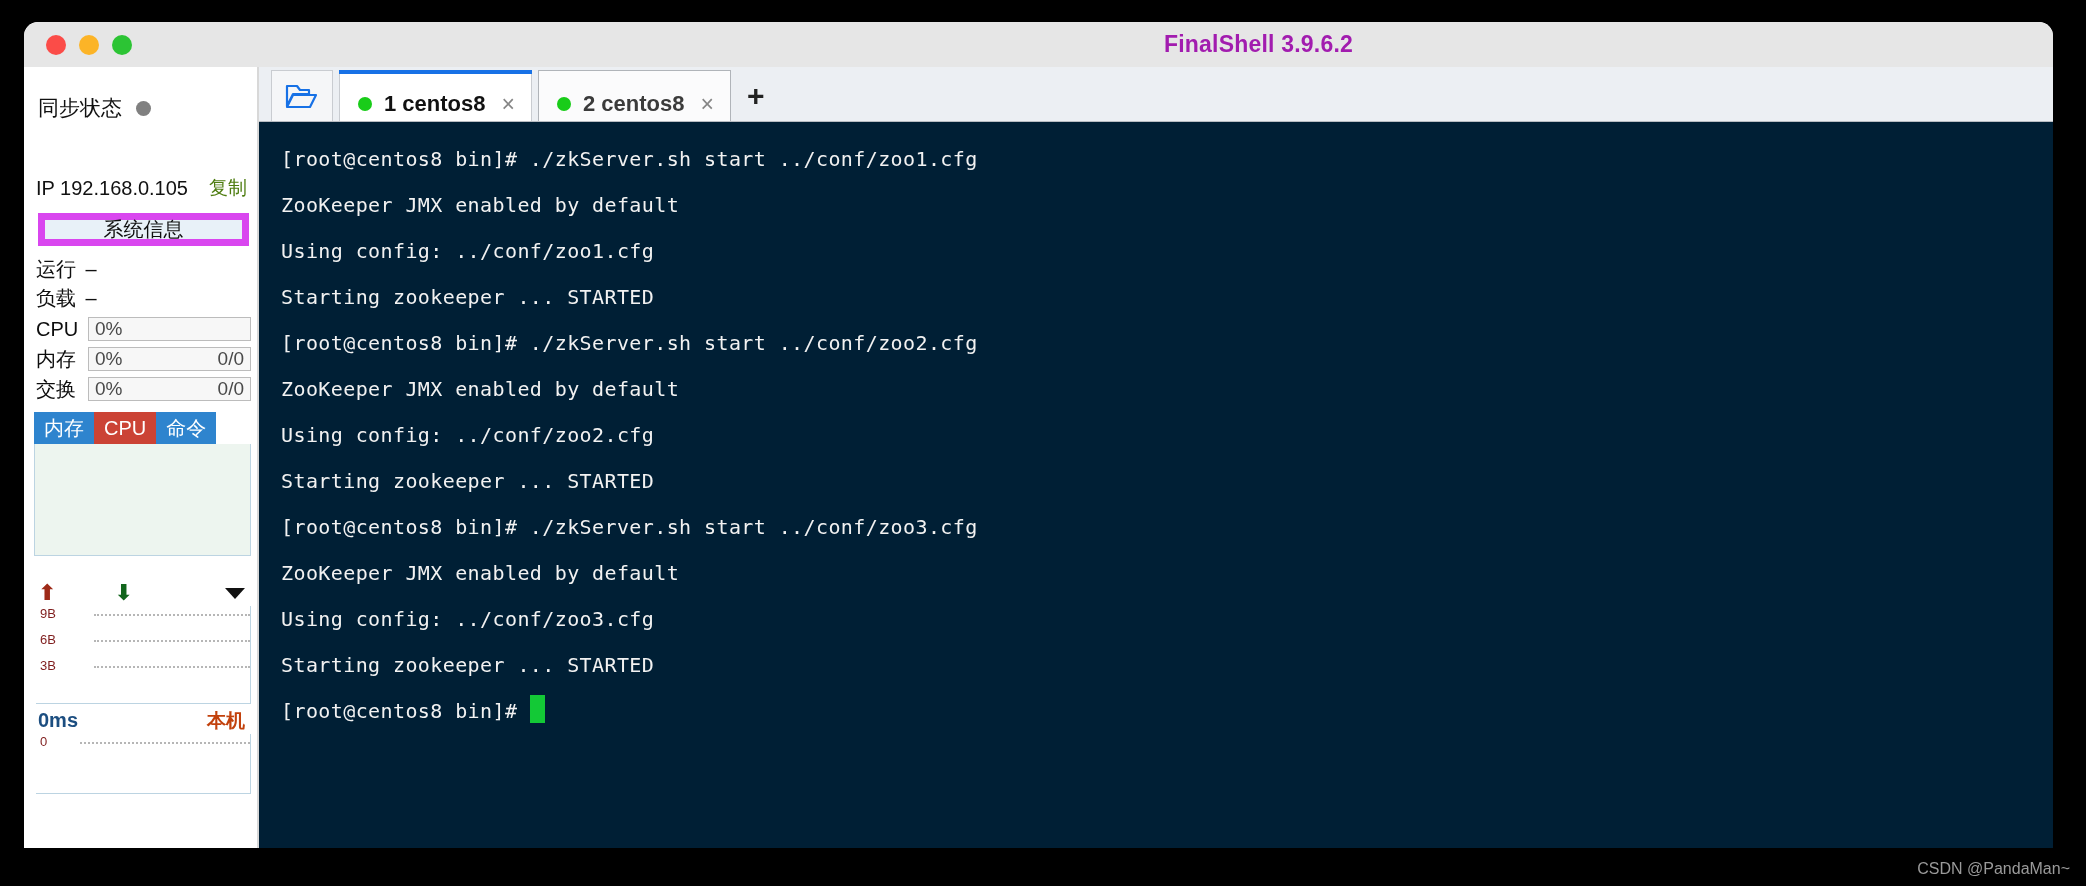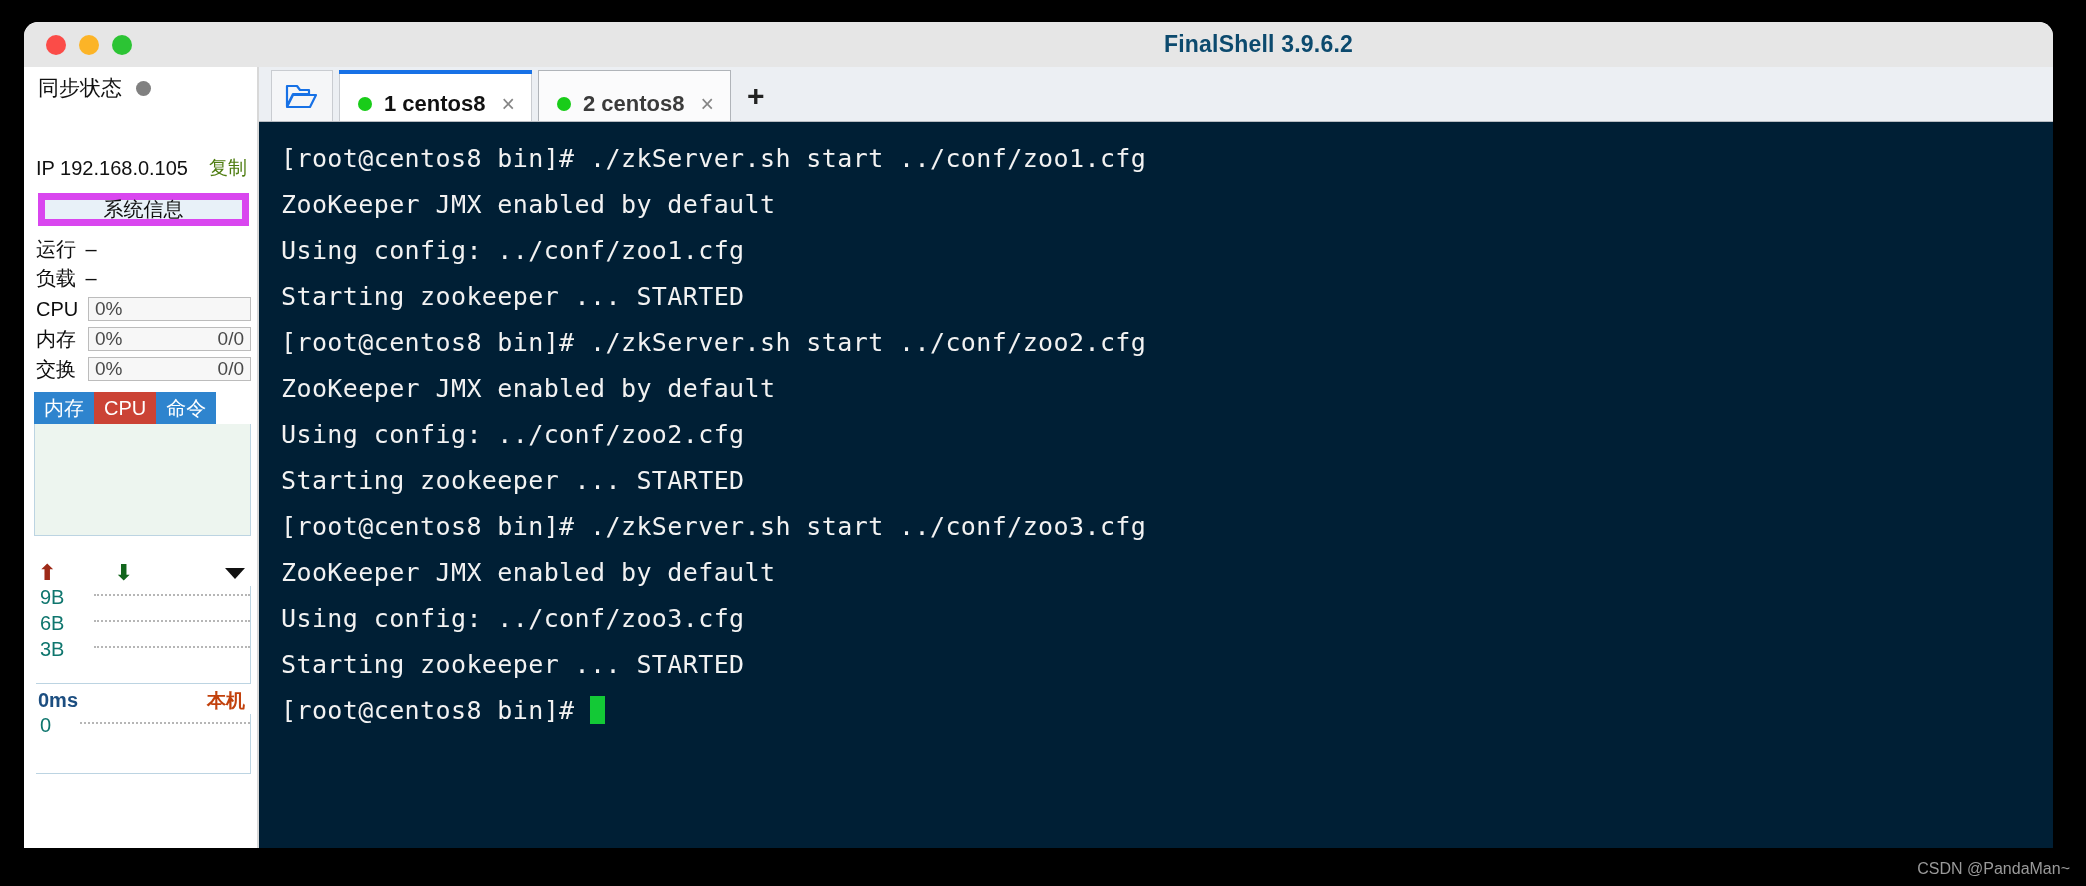--- a/index.html
+++ b/index.html
@@ -36,21 +36,21 @@
   .light { width: 20px; height: 20px; border-radius: 50%; }
   .light-close   { background: #fb4c48; }
   .light-min     { background: #fcb427; }
   .light-max     { background: #2cc434; }
   #window-title {
     position: absolute;
     left: 0; right: 0;
     text-align: center;
     font-size: 23px;
     font-weight: bold;
-    color: #0c4a6e;
+    color: #a21caf;
     letter-spacing: .2px;
     padding-left: 440px;
   }
 
   
   #window-body {
     display: flex;
     height: 781px;
     background: #fff;
   }
@@ -60,21 +60,21 @@
     width: 235px;
     flex: 0 0 235px;
     background: #ffffff;
     padding: 0 8px 0 10px;
     position: relative;
     font-size: 19px;
     color: #101010;
   }
   .sb-row { display: flex; align-items: center; }
 
-  #sync-row { height: 42px; padding-left: 4px; gap: 14px; }
+  #sync-row { height: 42px; padding-left: 4px; gap: 14px; margin-top: 20px; }
   #sync-label { font-size: 21px; color: #111; }
   #sync-dot { width: 15px; height: 15px; border-radius: 50%; background: #808080; }
 
   #ip-row { height: 38px; padding-left: 2px; justify-content: space-between; margin-top: 40px; }
   #ip-text { font-size: 20px; color: #111; font-weight: 500; }
   #copy-link { font-size: 19px; color: #4d7c0f; margin-right: 4px; }
 
   #sysinfo-button {
     margin: 6px 2px 0 4px;
     height: 33px;
@@ -141,21 +141,21 @@
     border-right: 1px solid #bcd4e2;
     border-bottom: 1px solid #bcd4e2;
   }
   #net-graph { height: 98px; margin-left: 2px; }
   .gridline {
     position: absolute; left: 58px; right: 0;
     border-top: 2px dotted #b6b6b6;
   }
   .glabel {
     position: absolute; left: 4px;
-    font-size: 20px; color: #0f766e;
+    font-size: 13px; color: #7f1d1d;
   }
 
   #ping-head { display: flex; align-items: baseline; height: 30px; padding: 4px 6px 0 4px; }
   #ping-value { font-size: 20px; color: #1c4e80; font-weight: bold; }
   #ping-host { margin-left: auto; font-size: 19px; color: #c2410c; font-weight: bold; }
   #ping-graph { height: 60px; margin-left: 2px; }
 
   #sidebar-divider {
     position: absolute; top: 0; right: 0;
     width: 2px; height: 100%; background: #d8d8d8;
@@ -215,21 +215,21 @@
   }
 
   #terminal {
     flex: 1;
     background: #001f35;
     padding: 14px 0 0 22px;
     overflow: hidden;
     font-family: "DejaVu Sans Mono", "Liberation Mono", monospace;
   }
   .term-line {
-    font-size: 25px;
+    font-size: 20px;
     line-height: 46px;
     color: #f2f2f2;
     white-space: pre;
     letter-spacing: .4px;
   }
   .cursor-block {
     display: inline-block;
     width: 15px; height: 28px;
     background: #13c936;
     vertical-align: -5px;

